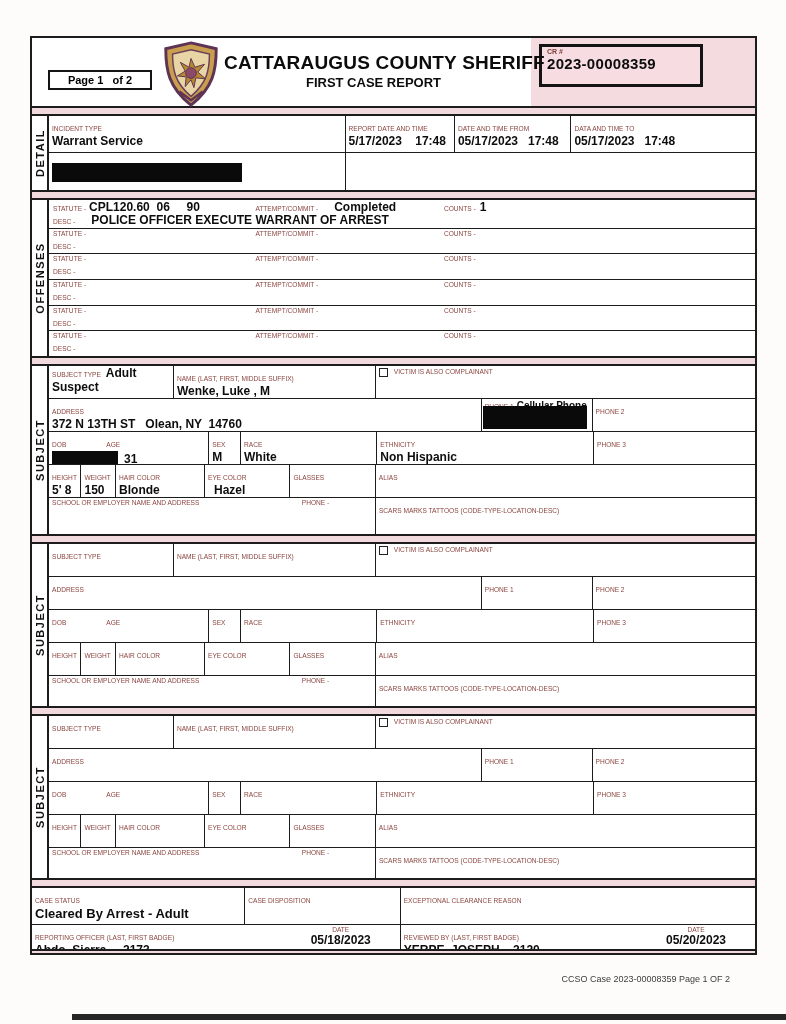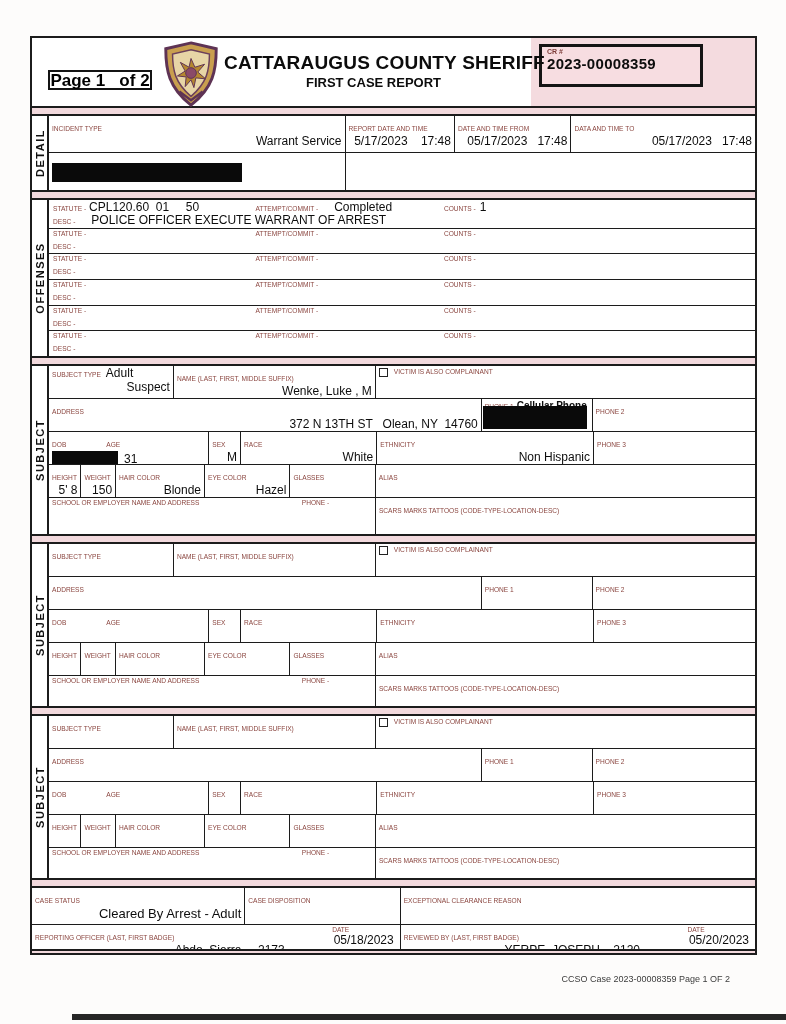--- a/index.html
+++ b/index.html
@@ -16,33 +16,33 @@
   
   .vcol { width:17px; position:relative; border-right:2px solid #1c1c1c; background:#fff; flex:none; }
   .vcol span { position:absolute; top:50%; left:50%; transform:translate(-50%,-50%) rotate(-90deg);
                font-weight:bold; font-size:11px; letter-spacing:1.5px; white-space:nowrap; color:#111; }
   .sec-body { flex:1; display:flex; flex-direction:column; min-width:0; }
   .row { display:flex; border-bottom:1.5px solid #1c1c1c; min-height:0; }
   .row:last-child { border-bottom:none; }
   .cell { border-right:1.5px solid #1c1c1c; padding:1px 3px; position:relative; min-width:0; overflow:hidden; }
   .cell.last { border-right:none; flex:1; }
   .lbl { font-size:6.6px; color:#8a453f; line-height:1.25; white-space:nowrap; display:inline-block; }
-  .val { font-size:12px; font-weight:normal; color:#0d0d0d; white-space:pre; line-height:1.15;text-align:right; }
+  .val { font-size:12px; font-weight:bold; color:#0d0d0d; white-space:pre; line-height:1.15; }
   .lblrow { display:flex; align-items:baseline; gap:5px; }
   .redact { position:absolute; background:#0a0a0a; }
 
   
   .header { position:relative; background:#fff; height:70px; flex:none; border-top:none; }
   .pink-zone { position:absolute; right:0; top:0; bottom:0; width:224px; background:#f4dbdf; }
   .crbox { position:absolute; left:8px; top:6px; width:164px; height:43px;
            border:3px solid #141414; background:#f7dde1; padding:1px 5px; }
   .cr-label { font-size:7px; font-weight:bold; color:#7c3d39; line-height:1; }
   .cr-num { font-size:15px; font-weight:bold; color:#0d0d0d; letter-spacing:0.3px; }
   .pagebox { position:absolute; left:16px; top:32px; width:104px; height:20px; border:2px solid #141414;
-             background:#fff; text-align:center; font-weight:bold; font-size:17px; line-height:17px; white-space:pre; }
+             background:#fff; text-align:center; font-weight:bold; font-size:11px; line-height:17px; white-space:pre; }
   .badge { position:absolute; left:127px; top:3px; width:64px; height:66px; }
   .titles { position:absolute; left:192px; right:232px; top:14px; text-align:center; }
   .title { font-size:19px; font-weight:bold; color:#0c0c0c; letter-spacing:0.2px; white-space:nowrap; }
   .subtitle { font-size:13px; font-weight:bold; color:#0c0c0c; margin-top:1px; }
 
   
   .detail { height:78px; flex:none; }
   .detail .row1 { height:37px; }
   .detail .row2 { flex:1; }
 
@@ -146,21 +146,21 @@
 
     <div class="sec offenses">
       <div class="vcol">
         <span>OFFENSES</span>
       </div>
       <div class="sec-body">
 
         <div class="off-row">
           <div class="off-line1">
             <span class="lbl">STATUTE -</span>
-            <span class="val">CPL120.60  01     50</span>
+            <span class="val">CPL120.60  06     90</span>
             <span class="off-attempt">
                 <span class="lbl">ATTEMPT/COMMIT -</span>
                 <span class="val">Completed</span>
               </span>
             <span class="off-counts">
                 <span class="lbl">COUNTS -</span>
                 <span class="val">1</span>
               </span>
           </div>
           <div class="off-line2">

